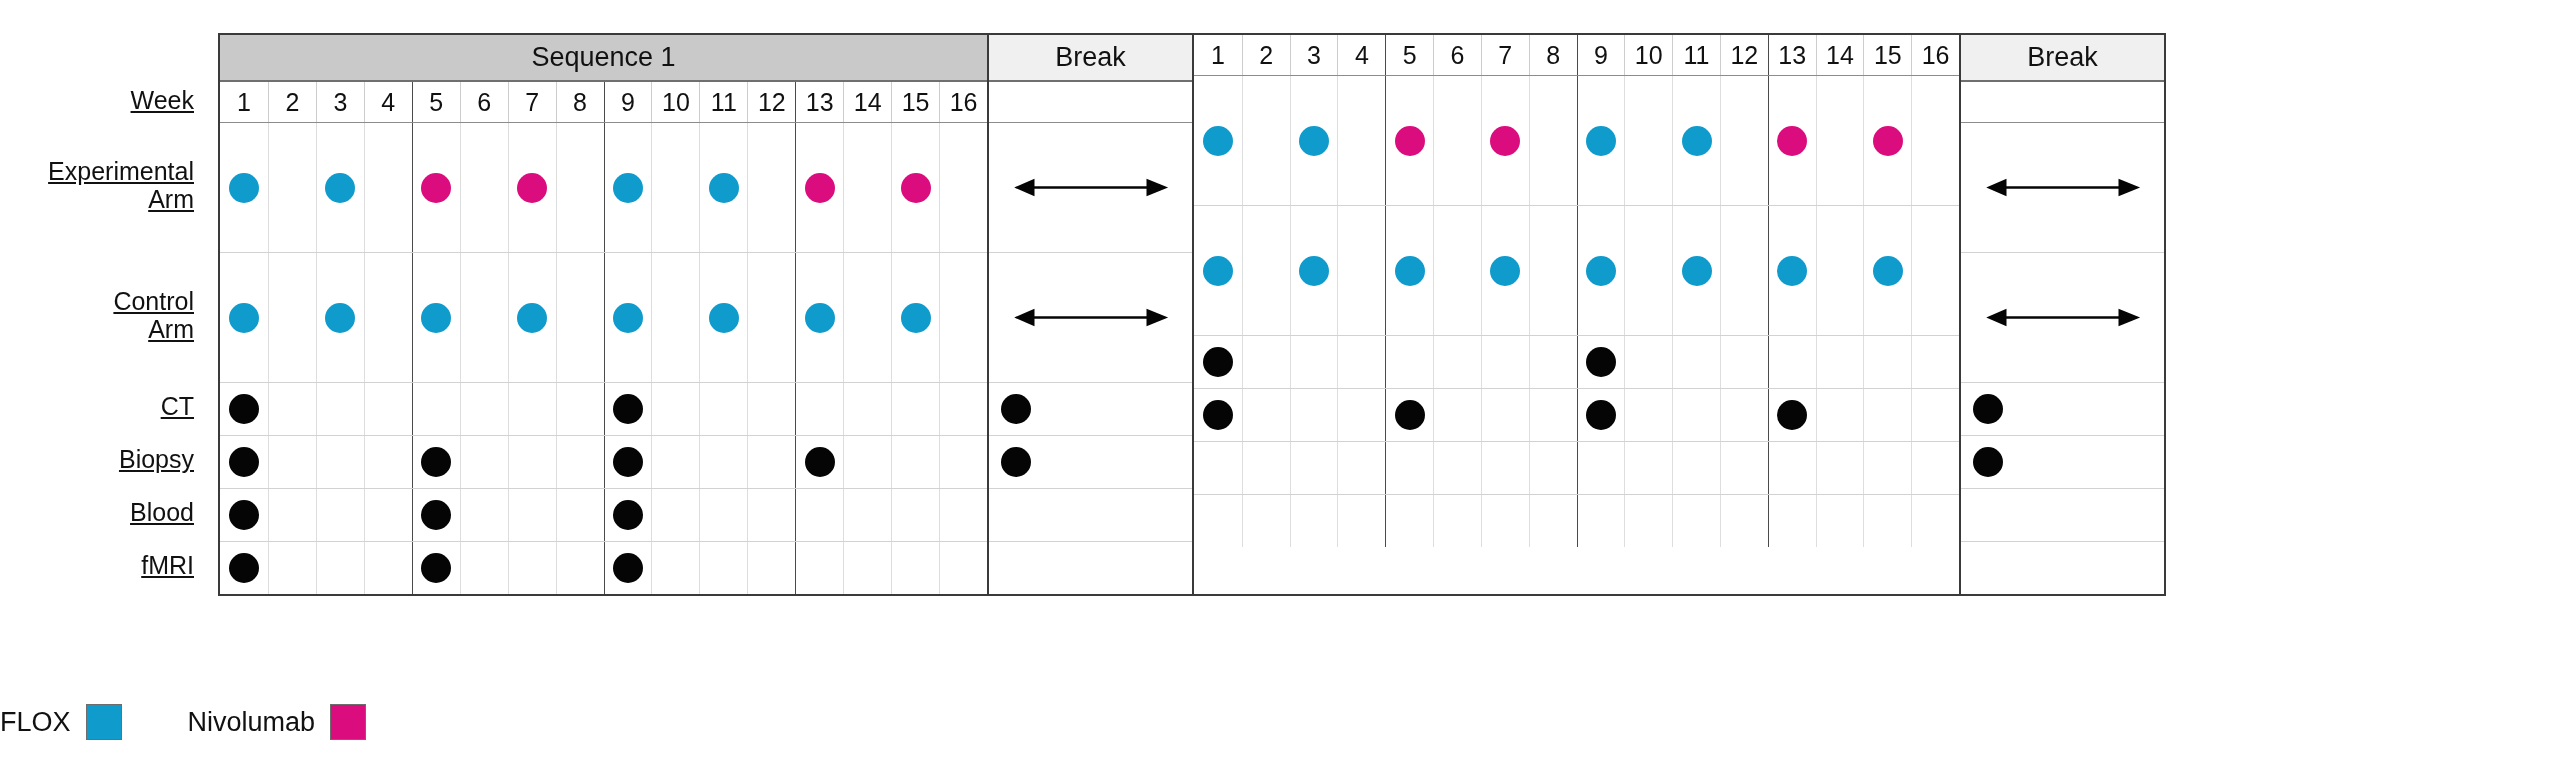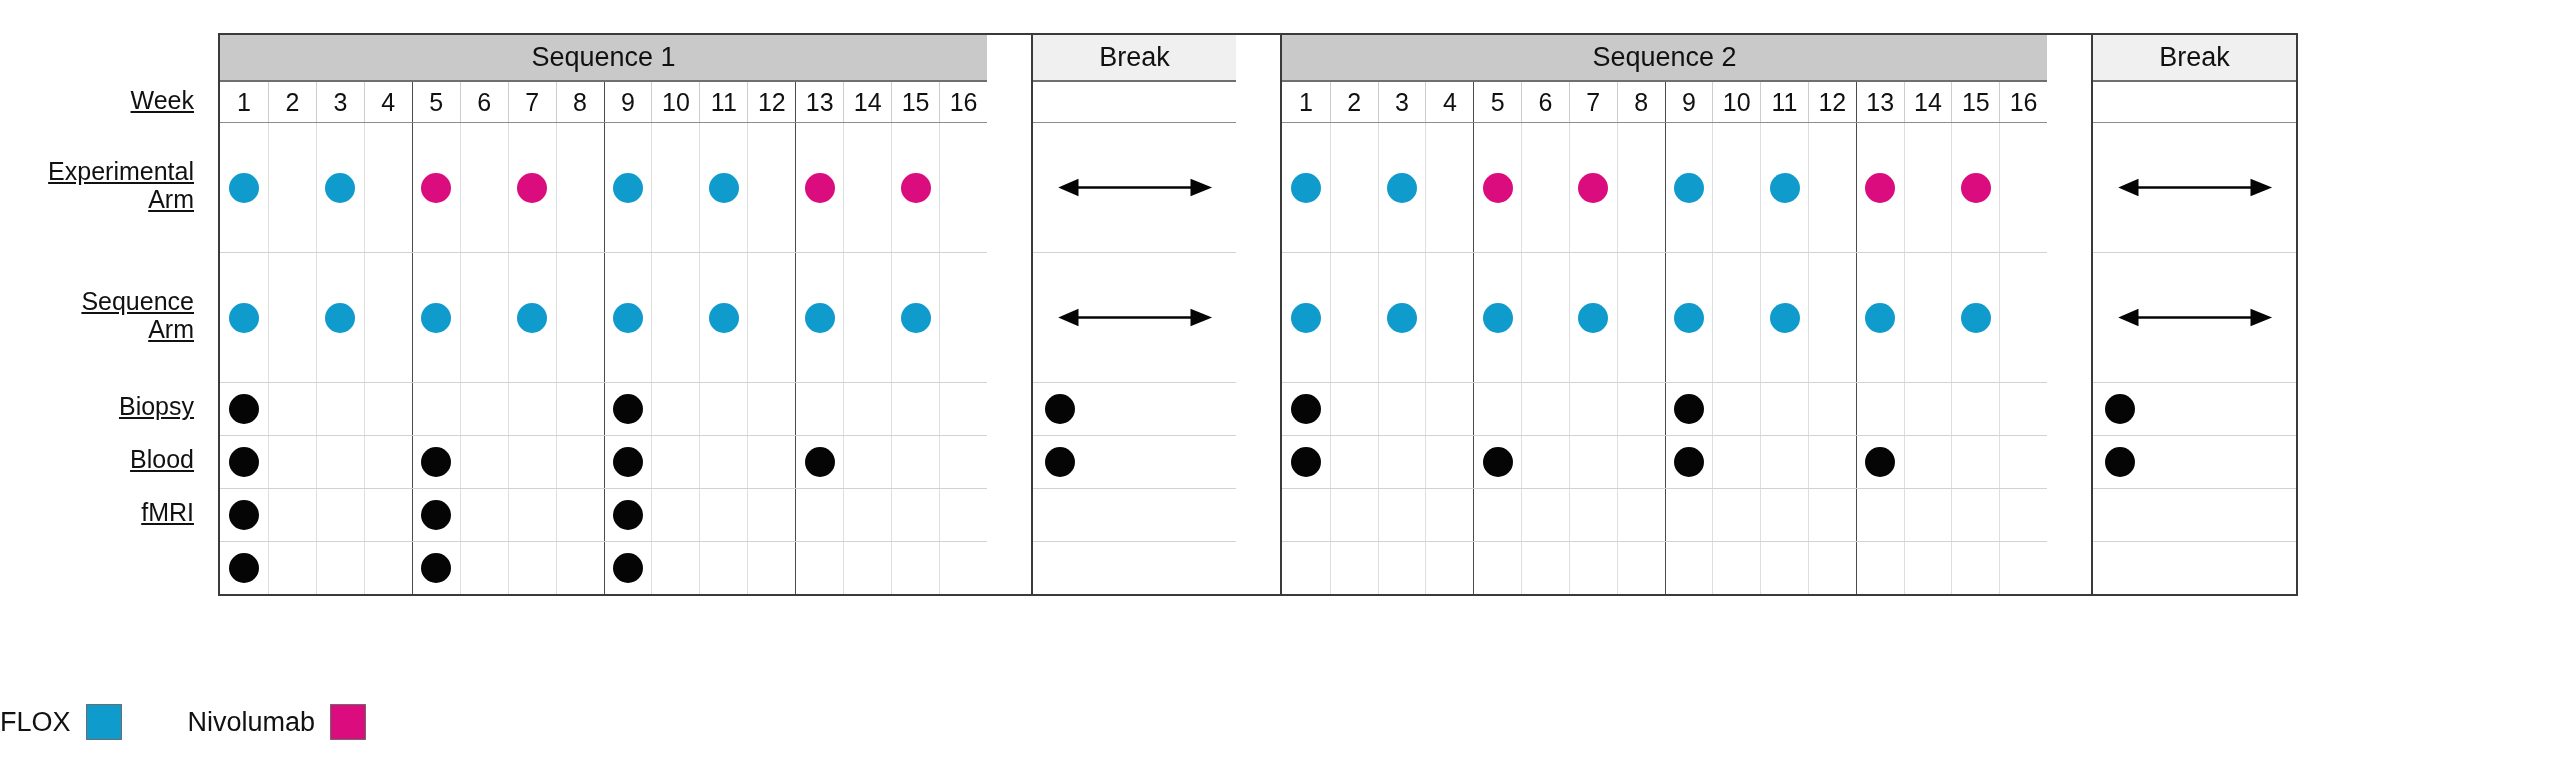--- a/index.html
+++ b/index.html
@@ -63,21 +63,20 @@
   }
 
   
   .group {
     display: flex;
     flex-direction: column;
     box-sizing: border-box;
   }
   .group + .group {
     border-left: 2.1px solid #3a3a3a;
-    margin-left: 44px;
   }
 
   .group-head {
     height: 47px;
     display: flex;
     align-items: center;
     justify-content: center;
     font-size: 27px;
     box-sizing: border-box;
     border-bottom: 2.1px solid #6f6f6f;
@@ -182,22 +181,23 @@
 </head>
 <body>
 
 <div id="root">
 
   <div class="label-col" id="label-col">
       <div style="height: 47px;"></div>
       <div class="row-label" style="height: 40px; font-size: 25px;">Week</div>
       <div class="row-label" style="height: 130px;">Experimental
 Arm</div>
-      <div class="row-label" style="height: 130px;">Sequence
+      <div class="row-label" style="height: 130px;">Control
 Arm</div>
+      <div class="row-label" style="height: 53px;">CT</div>
       <div class="row-label" style="height: 53px;">Biopsy</div>
       <div class="row-label" style="height: 53px;">Blood</div>
       <div class="row-label" style="height: 53px; padding-left: 16px;">fMRI</div>
     </div>
 
   <div class="schedule" id="schedule">
       <div style="display: flex; border-radius: 15px;">
         <div class="group" style="width: 767px;">
           <div class="group-head seq">Sequence 1</div>
           <div class="group-body">
@@ -421,21 +421,20 @@
             </div>
             <div class="cells row-sep" style="height: 53px;">
               <div class="brk-cell left" style="width: 205px;"></div>
             </div>
             <div class="cells row-sep" style="height: 53px;">
               <div class="brk-cell left" style="width: 205px;"></div>
             </div>
           </div>
         </div>
         <div class="group" style="width: 767px;">
-          <div class="group-head seq">Sequence 2</div>
           <div class="group-body">
             <div class="weeks">
               <div class="week-cell">1</div>
               <div class="week-cell">2</div>
               <div class="week-cell">3</div>
               <div class="week-cell">4</div>
               <div class="week-cell q">5</div>
               <div class="week-cell">6</div>
               <div class="week-cell">7</div>
               <div class="week-cell">8</div>

